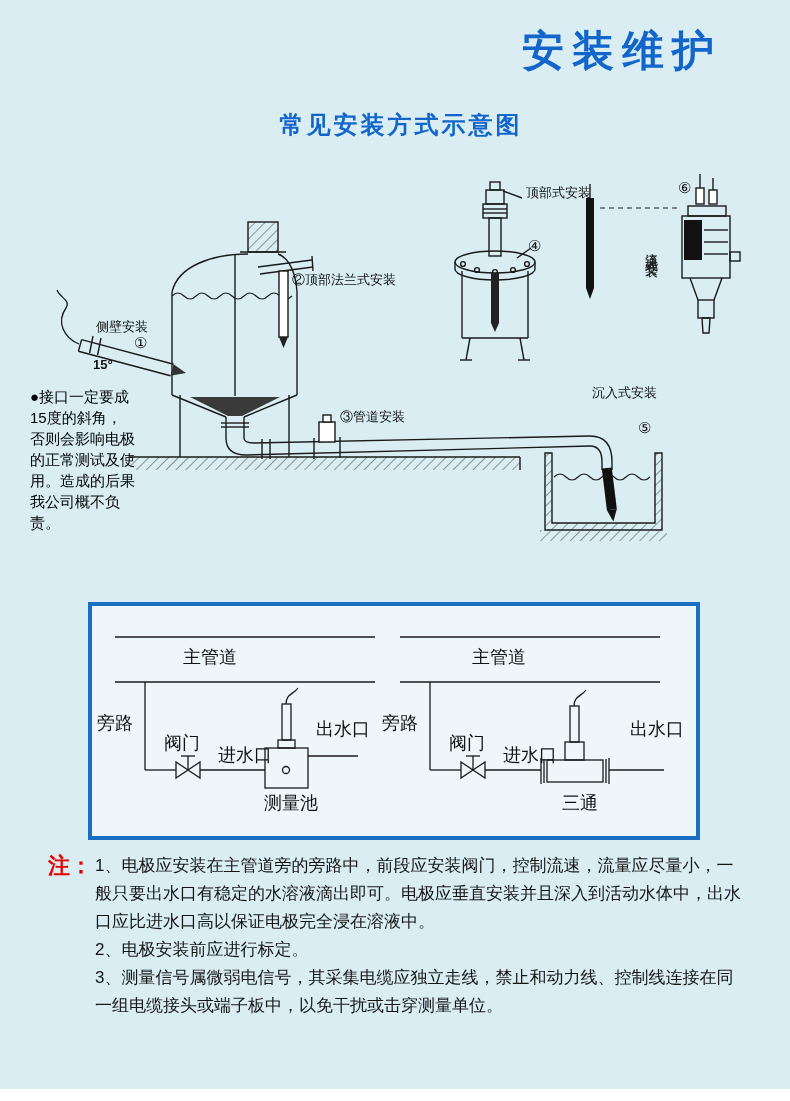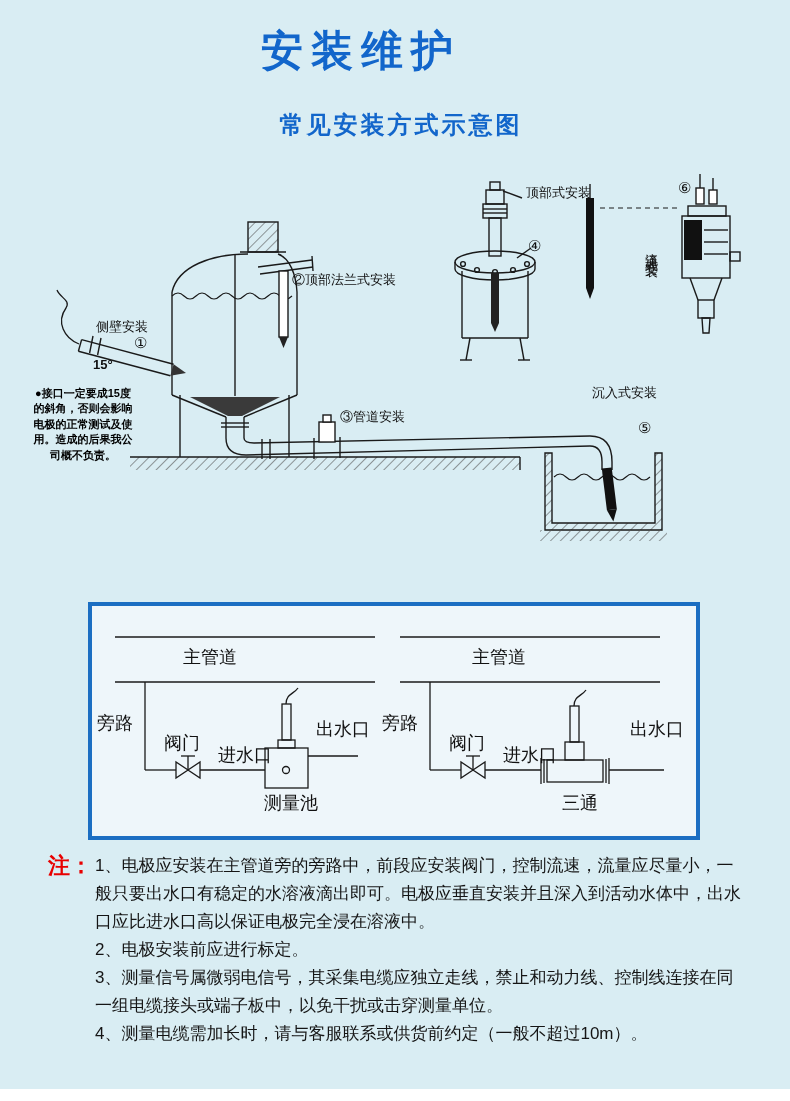--- a/index.html
+++ b/index.html
@@ -2,38 +2,38 @@
 <html><head>
 <meta charset="utf-8">
 <style>
   html,body{margin:0;padding:0;background:#ffffff;}
   .page{
     position:relative;width:790px;height:1101px;margin:0 auto;
     background:#d9edf3;overflow:hidden;
     font-family:"Liberation Sans",sans-serif;color:#1a1a1a;
   }
   .page-title{
-    position:absolute;top:30px;left:0;width:722px;text-align:center;
+    position:absolute;top:30px;left:0;width:722px;text-align:right;
     font-size:42px;font-weight:bold;color:#1266cb;letter-spacing:8px;line-height:1;
   }
   .page-subtitle{
     position:absolute;top:113px;left:8px;width:786px;text-align:center;
     font-size:24px;font-weight:bold;color:#1266cb;letter-spacing:3px;line-height:1;
   }
   .diagram{position:absolute;left:0;top:170px;width:790px;height:420px;}
   .diagram svg{position:absolute;left:0;top:0;}
   .lbl{position:absolute;font-size:13px;color:#111;white-space:nowrap;line-height:1;}
   .num{position:absolute;font-size:15px;color:#111;line-height:1;}
   .vert{
     position:absolute;writing-mode:vertical-rl;text-orientation:upright;
     font-size:13px;letter-spacing:3px;color:#111;line-height:1;
   }
   .warning{
     position:absolute;left:30px;top:216px;width:106px;
-    font-size:11px;font-weight:bold;line-height:1.4;color:#000;text-align:center;
+    font-size:15px;font-weight:normal;line-height:1.4;color:#000;
   }
   .schematic-box{
     position:absolute;left:88px;top:602px;width:604px;height:230px;
     border:4px solid #1b6ec2;background:#eef6fa;
   }
   .schematic-box svg{position:absolute;left:0;top:0;}
   .slbl{position:absolute;font-size:18px;color:#111;white-space:nowrap;line-height:1;}
   .notes{position:absolute;left:48px;top:852px;width:706px;}
   .notes-label{
     position:absolute;left:0;top:3px;font-size:22px;font-weight:bold;color:#e80000;line-height:1;
@@ -260,18 +260,17 @@
     <div class="slbl" style="left:538px;top:114px;">出水口</div>
     <div class="slbl" style="left:470px;top:188px;">三通</div>
   </div>
 
   <div class="notes">
     <div class="notes-label">注：</div>
     <div class="notes-items">
       <div class="note-item">1、电极应安装在主管道旁的旁路中，前段应安装阀门，控制流速，流量应尽量小，一般只要出水口有稳定的水溶液滴出即可。电极应垂直安装并且深入到活动水体中，出水口应比进水口高以保证电极完全浸在溶液中。</div>
       <div class="note-item">2、电极安装前应进行标定。</div>
       <div class="note-item">3、测量信号属微弱电信号，其采集电缆应独立走线，禁止和动力线、控制线连接在同一组电缆接头或端子板中，以免干扰或击穿测量单位。</div>
-      <div class="note-item">4、测量电缆需加长时，请与客服联系或供货前约定（一般不超过10m）。</div>
     </div>
   </div>
 
   <div class="page-bottom-edge"></div>
 </div>
 
 </body></html>

